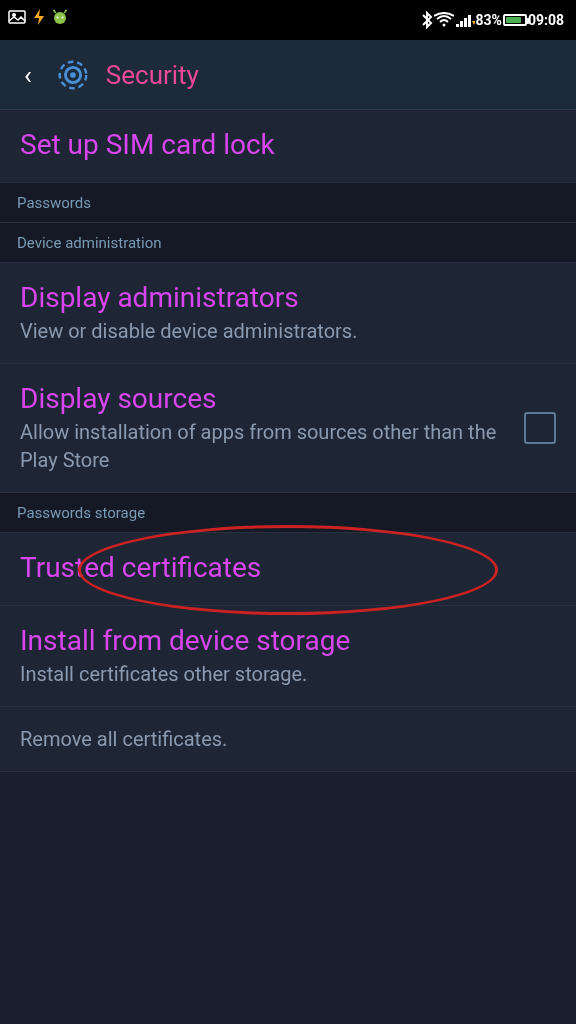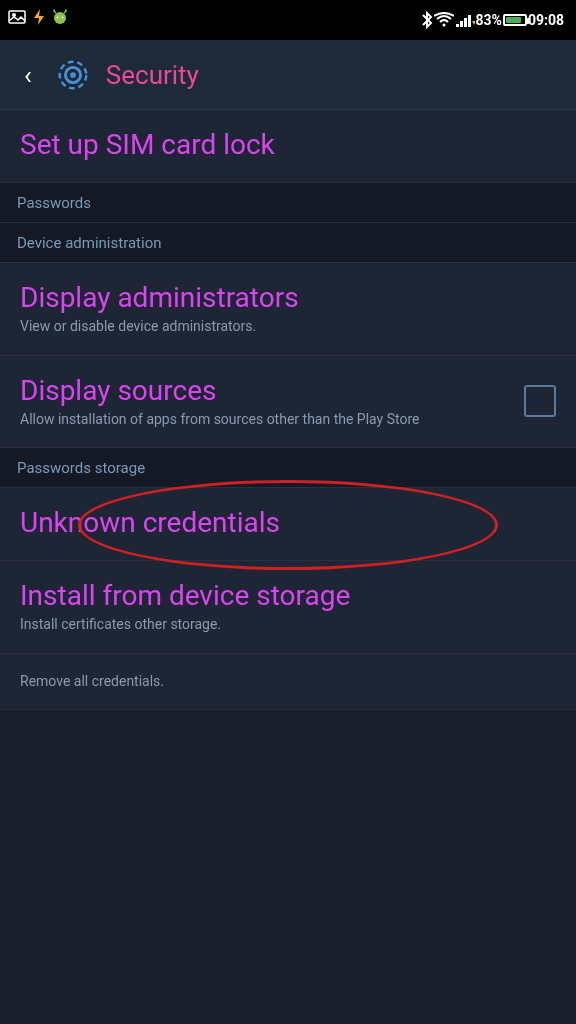--- a/index.html
+++ b/index.html
@@ -121,21 +121,21 @@
 
     .setting-item-title {
       color: #d946ef;
       font-size: 28px;
       font-weight: 400;
       margin-bottom: 3px;
     }
 
     .setting-item-subtitle {
       color: #8a9ab0;
-      font-size: 14px;
+      font-size: 20px;
       line-height: 1.4;
     }
 
     
     .section-header {
       background: #141925;
       padding: 10px 17px;
       border-bottom: 1px solid #2a3040;
     }
 
@@ -293,32 +293,32 @@
     <div class="checkbox"></div>
   </div>
 
   <div class="section-header">
     <span class="section-header-text">Passwords storage</span>
   </div>
 
   <div class="trusted-credentials-wrapper">
     <div class="setting-item highlighted">
       <div class="setting-item-text">
-        <div class="setting-item-title">Unknown credentials</div>
+        <div class="setting-item-title">Trusted certificates</div>
       </div>
     </div>
     <div class="red-circle"></div>
   </div>
 
   <div class="setting-item">
     <div class="setting-item-text">
       <div class="setting-item-title">Install from device storage</div>
       <div class="setting-item-subtitle">Install certificates other storage.</div>
     </div>
   </div>
 
   <div class="setting-item">
     <div class="setting-item-text">
-      <div class="setting-item-subtitle">Remove all credentials.</div>
+      <div class="setting-item-subtitle">Remove all certificates.</div>
     </div>
   </div>
 
 </div>
 
 </body></html>

